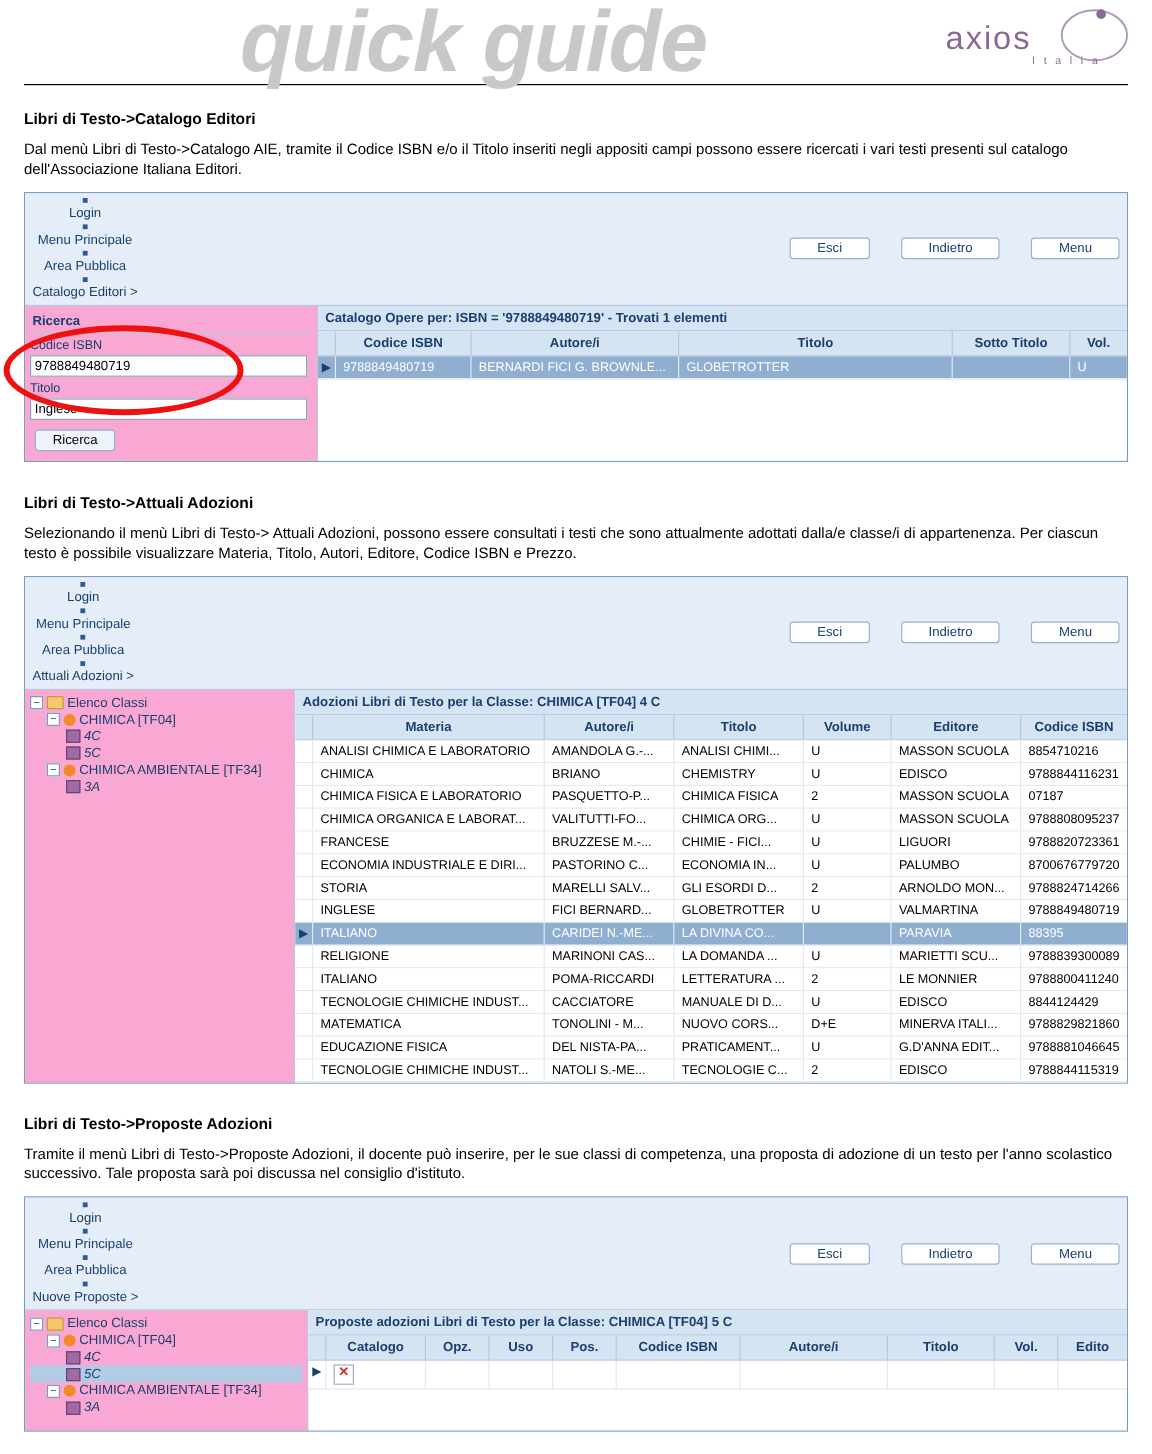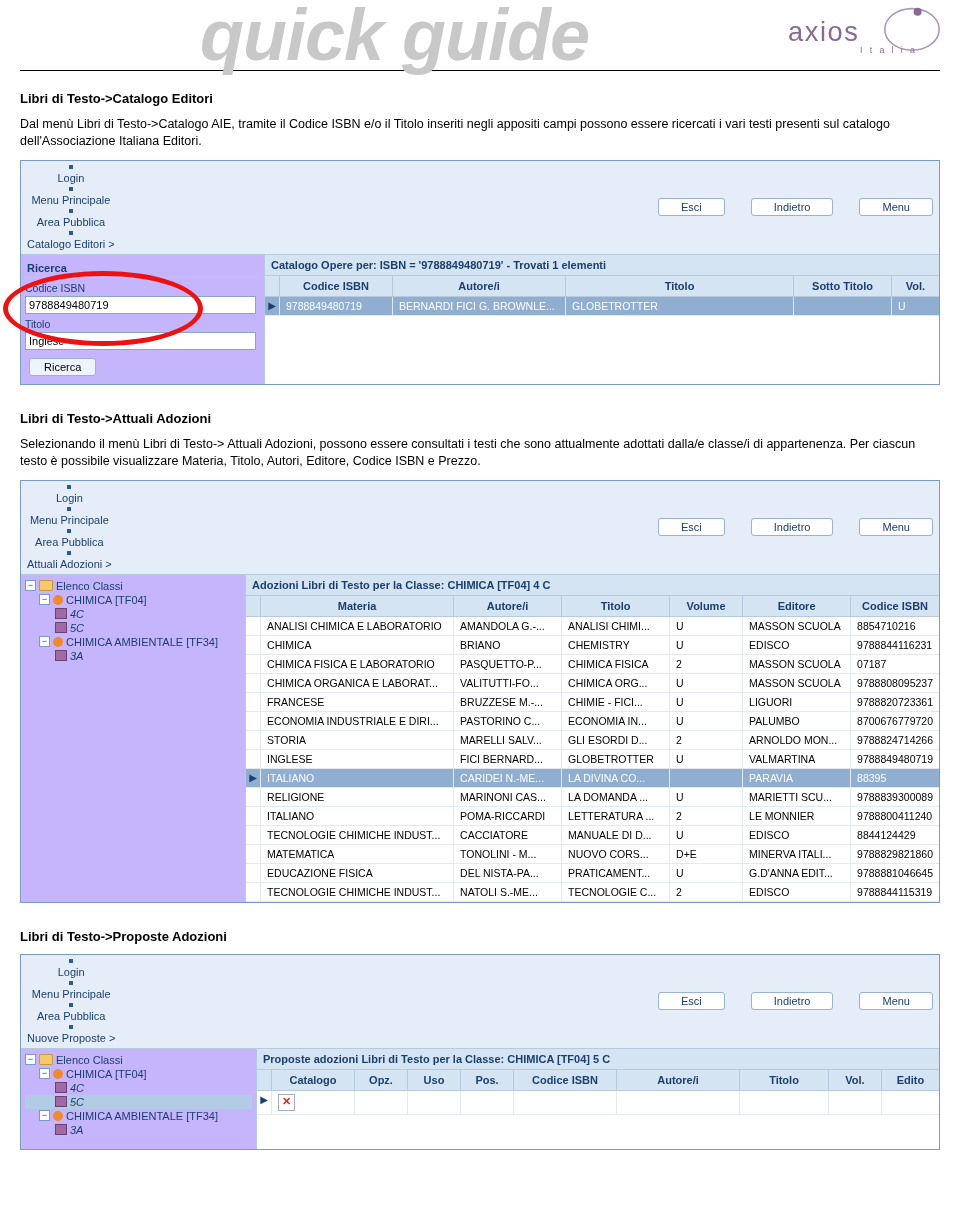--- a/index.html
+++ b/index.html
@@ -72,21 +72,21 @@
     background: #fff;
     border: 1px solid #98b2d0;
     border-radius: 3px;
     padding: 2px 22px;
     font-size: 11px;
     color: #1a3f6e;
   }
   .app-body { display: flex; }
   .left-panel {
     width: 235px;
-    background: #c4b5fd;
+    background: #f9a8d4;
     border-right: 1px solid #b6c9dd;
     padding: 4px 4px 8px 4px;
   }
   .panel-title {
     font-weight: bold;
     color: #1a3f6e;
     padding: 3px 2px;
     border-bottom: 1px solid #b6c9dd;
     margin-bottom: 4px;
   }
@@ -474,20 +474,21 @@
               <div class="cell" style="width:60px">2</div>
               <div class="cell" style="width:95px">EDISCO</div>
               <div class="cell" style="flex:1">9788844115319</div>
             </div>
           </div>
     </div>
   </div>
 </div>
 
 <div class="section-title">Libri di Testo-&gt;Proposte Adozioni</div>
+<div class="section-body">Tramite il menù Libri di Testo-&gt;Proposte Adozioni, il docente può inserire, per le sue classi di competenza, una proposta di adozione di un testo per l'anno scolastico successivo. Tale proposta sarà poi discussa nel consiglio d'istituto.</div>
 
 <div class="app-frame">
   <div class="app-breadcrumb">
     <div class="bc-left">
       <span class="bc-dot"></span>
           <span class="bc-link">Login</span>
       <span class="bc-dot"></span>
           <span class="bc-link">Menu Principale</span>
       <span class="bc-dot"></span>
           <span class="bc-link">Area Pubblica</span>

